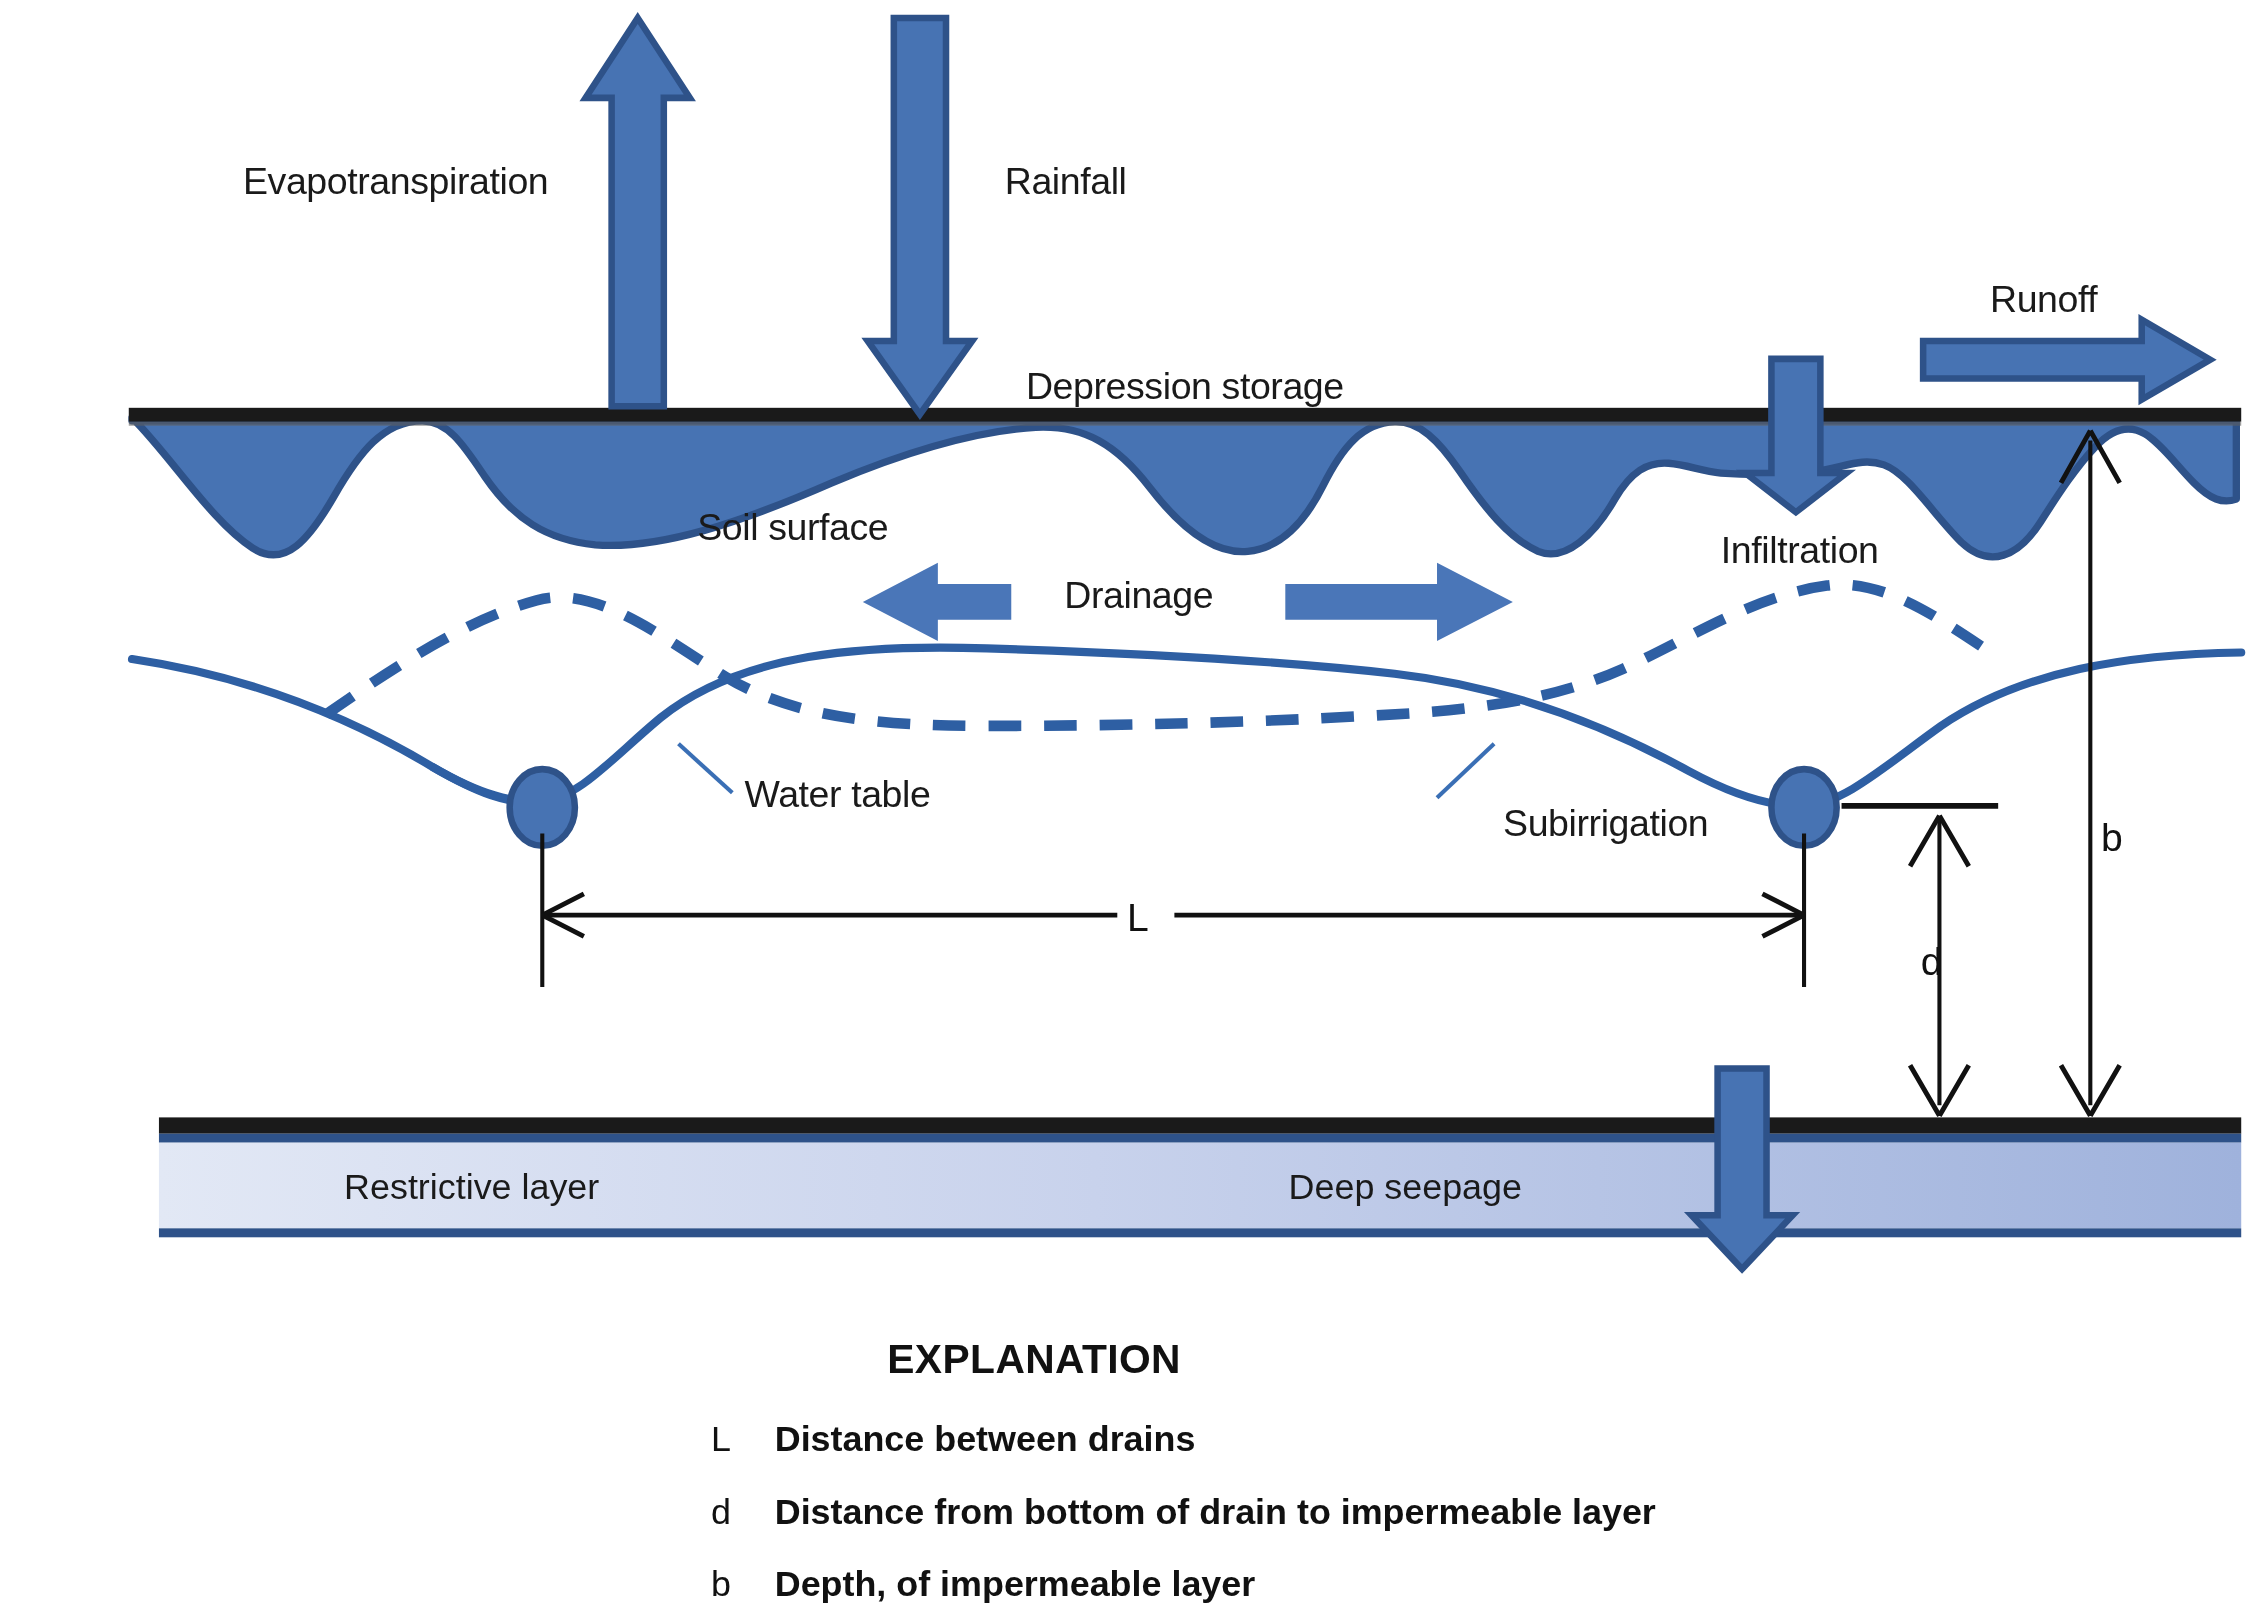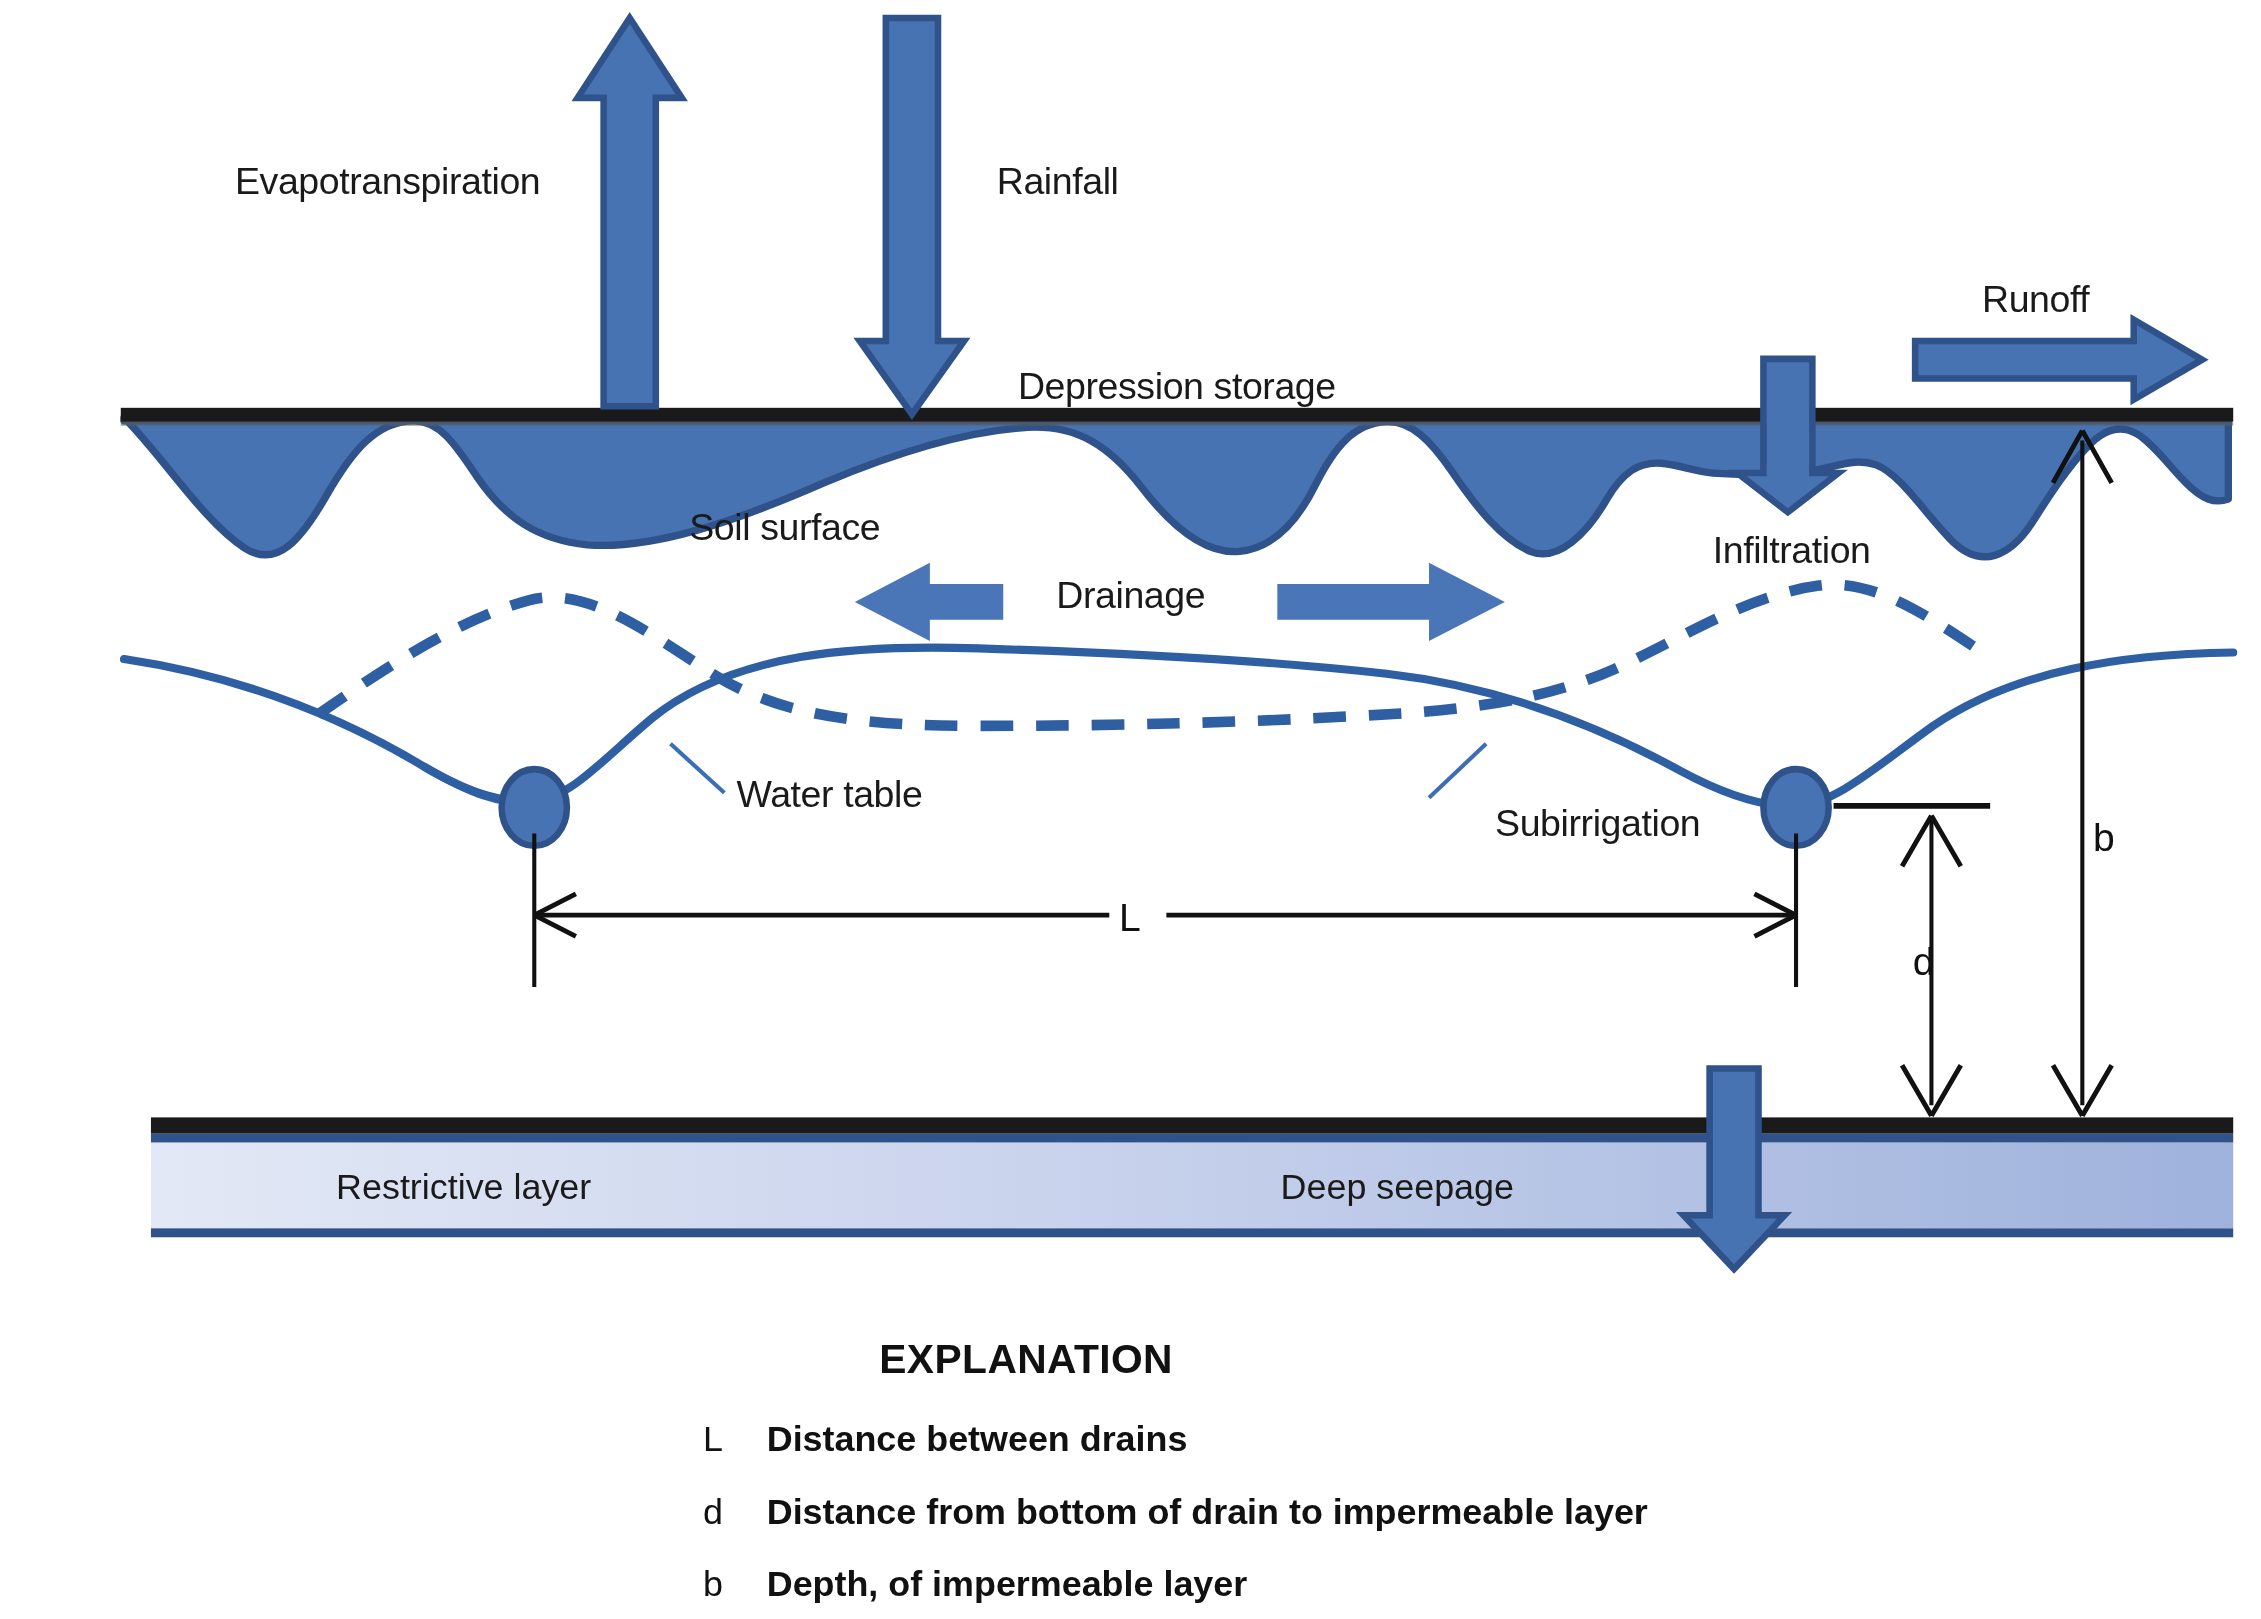--- a/index.html
+++ b/index.html
@@ -10,21 +10,21 @@
   }
   body {
     width: 2261px;
     height: 1619px;
     font-family: "Liberation Sans", "DejaVu Sans", sans-serif;
     position: relative;
     overflow: hidden;
   }
   #stage {
     position: absolute;
-    left: 0; top: 0;
+    left: 8px; top: 0;
     width: 1963px;
     height: 1619px;
   }
   svg#diagram {
     position: absolute;
     left: 0; top: 0;
     width: 2261px;
     height: 1619px;
     display: block;
   }

